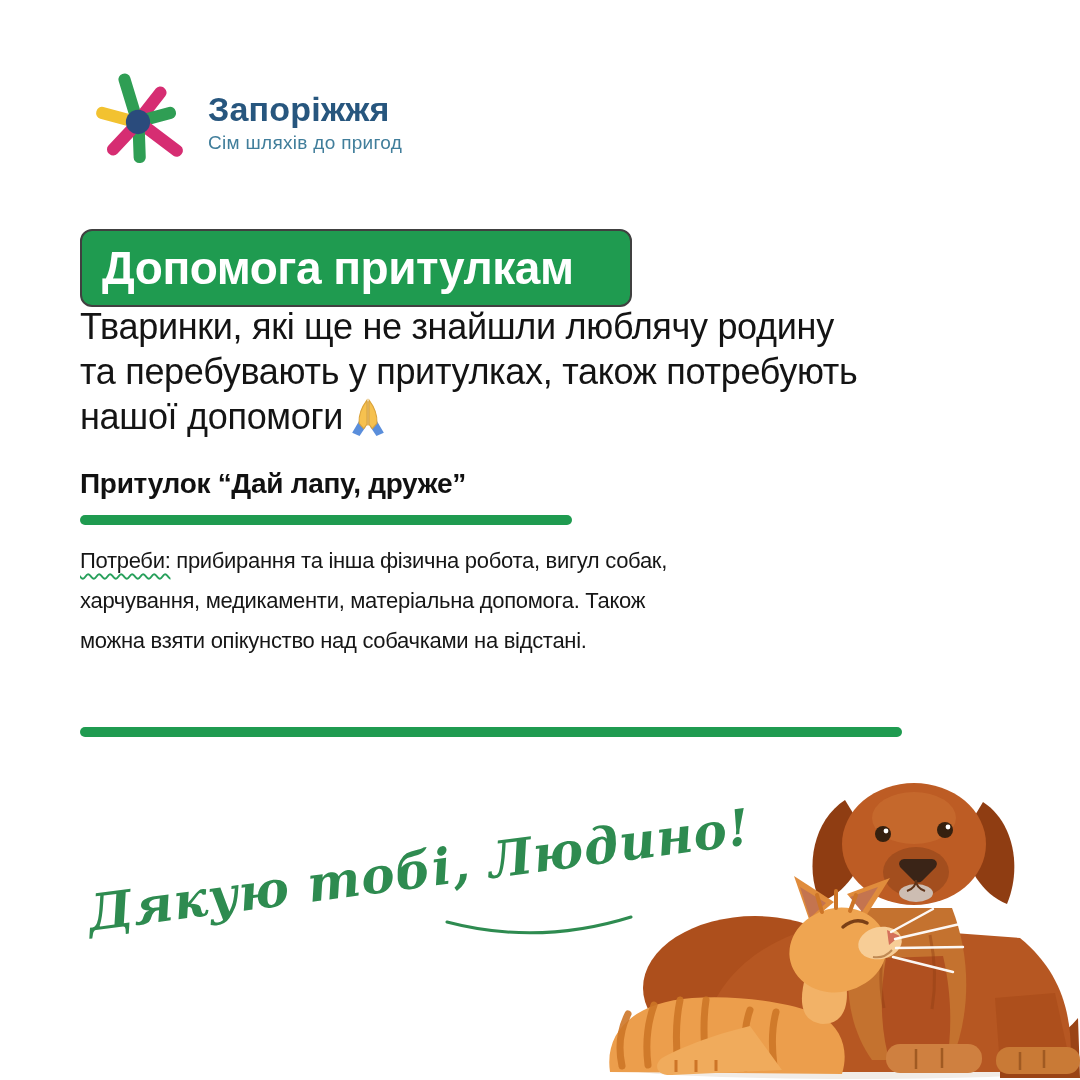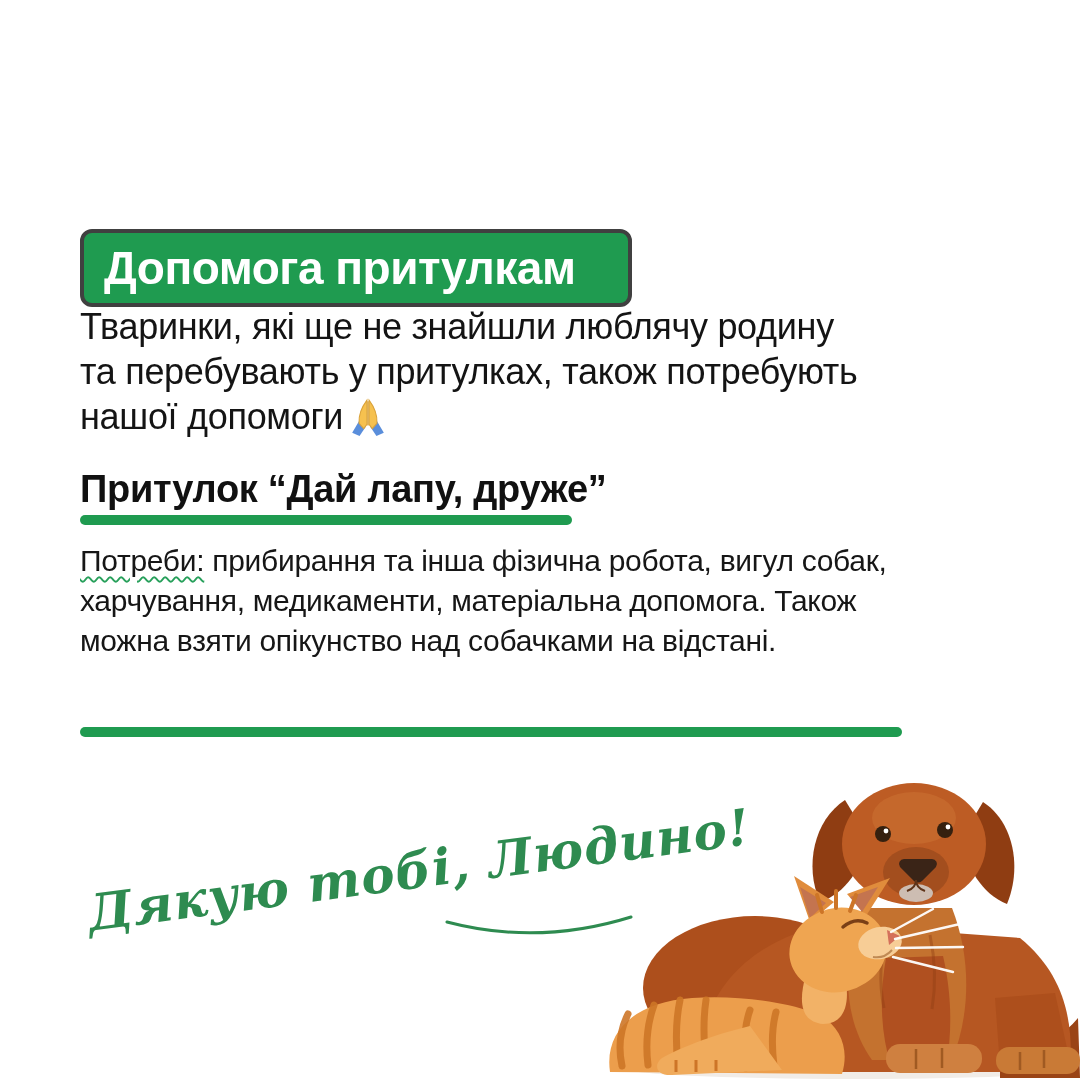--- a/index.html
+++ b/index.html
@@ -14,44 +14,44 @@
   }
   
   .logo { position: absolute; left: 82px; top: 66px; display: flex; align-items: center; gap: 14px; }
   .logo-star { width: 112px; height: 112px; }
   .logo-text { display: flex; flex-direction: column; gap: 3px; }
   .logo-title { font-size: 34px; font-weight: bold; color: #27567e; letter-spacing: 0.2px; }
   .logo-tagline { font-size: 19px; color: #417e9b; letter-spacing: 0.3px; }
   
   .banner {
     position: absolute; left: 80px; top: 229px; width: 552px; height: 78px;
-    background: #1f9b50; border: 4px solid #404040; box-sizing: border-box;
+    background: #1f9b50; border: 2px solid #404040; box-sizing: border-box;
     border-radius: 12px; display: flex; align-items: center; padding-left: 20px;
   }
   .banner span { color: #ffffff; font-size: 46px; font-weight: bold; letter-spacing: -0.5px; }
   
   .intro {
     position: absolute; left: 80px; top: 304px; width: 990px; margin: 0;
     font-size: 36px; line-height: 45px; letter-spacing: -0.3px; color: #141414;
   }
   .intro .txt { white-space: pre-line; }
   .emoji { display: inline-block; width: 38px; height: 38px; vertical-align: -7px; margin-left: 6px; }
   
   .sec-title {
     position: absolute; left: 80px; margin: 0;
-    font-size: 38px; font-weight: bold; color: #111; letter-spacing: -0.3px;
+    font-size: 28px; font-weight: bold; color: #111; letter-spacing: -0.3px;
   }
   .t1 { top: 468px; }
   .t2 { top: 680px; }
   .underline { position: absolute; left: 80px; height: 10px; border-radius: 6px; background: #1f9b50; }
   .u1 { top: 515px; width: 492px; }
   .u2 { top: 727px; width: 822px; }
   .sec-body {
     position: absolute; left: 80px; width: 995px; margin: 0;
-    font-size: 30px; line-height: 40px; letter-spacing: -0.3px; color: #161616;
+    font-size: 22px; line-height: 40px; letter-spacing: -0.3px; color: #161616;
   }
   .b1 { top: 541px; }
   .b2 { top: 753px; }
   .sec-body .txt { white-space: pre-line; }
   .needs {
     text-decoration: underline; text-decoration-style: wavy;
     text-decoration-color: #27a05b; text-decoration-thickness: 2px;
     text-underline-offset: 5px;
   }
   
@@ -63,20 +63,38 @@
   }
   .swoosh { position: absolute; left: 443px; top: 912px; width: 195px; height: 34px; }
   
   .pets { position: absolute; left: 600px; top: 760px; width: 480px; height: 320px; }
 </style>
 </head>
 <body>
 
 <div class="canvas">
 
+  <header class="logo">
+    <svg class="logo-star" viewBox="0 0 120 120" aria-hidden="true">
+      <g>
+        <rect x="53" y="6" width="13" height="50" rx="6" fill="#2f9e54" transform="rotate(-17 60 60)"></rect>
+        <rect x="53" y="14" width="13" height="44" rx="6" fill="#d62d72" transform="rotate(38 60 60)"></rect>
+        <rect x="53" y="18" width="13" height="40" rx="6" fill="#2f9e54" transform="rotate(75 60 60)"></rect>
+        <rect x="53" y="2" width="13" height="56" rx="6" fill="#d62d72" transform="rotate(127 60 60)"></rect>
+        <rect x="53" y="16" width="13" height="42" rx="6" fill="#2f9e54" transform="rotate(178 60 60)"></rect>
+        <rect x="53" y="14" width="13" height="44" rx="6" fill="#d62d72" transform="rotate(223 60 60)"></rect>
+        <rect x="53" y="14" width="13" height="44" rx="6" fill="#f2c230" transform="rotate(285 60 60)"></rect>
+        <circle cx="60" cy="60" r="13" fill="#2a4b7c"></circle>
+      </g>
+    </svg>
+    <div class="logo-text">
+      <div class="logo-title">Запоріжжя</div>
+      <div class="logo-tagline">Сім шляхів до пригод</div>
+    </div>
+  </header>
 
   <div class="banner">
     <span>Допомога притулкам</span>
   </div>
 
   <p class="intro">
     <span class="txt">Тваринки, які ще не знайшли люблячу родину
 та перебувають у притулках, також потребують
 нашої допомоги</span><svg class="emoji" viewBox="0 0 36 36" aria-hidden="true">
       <path d="M3,33 L10,21 L16,27 L10,36 Z" fill="#5a8edb"></path>

